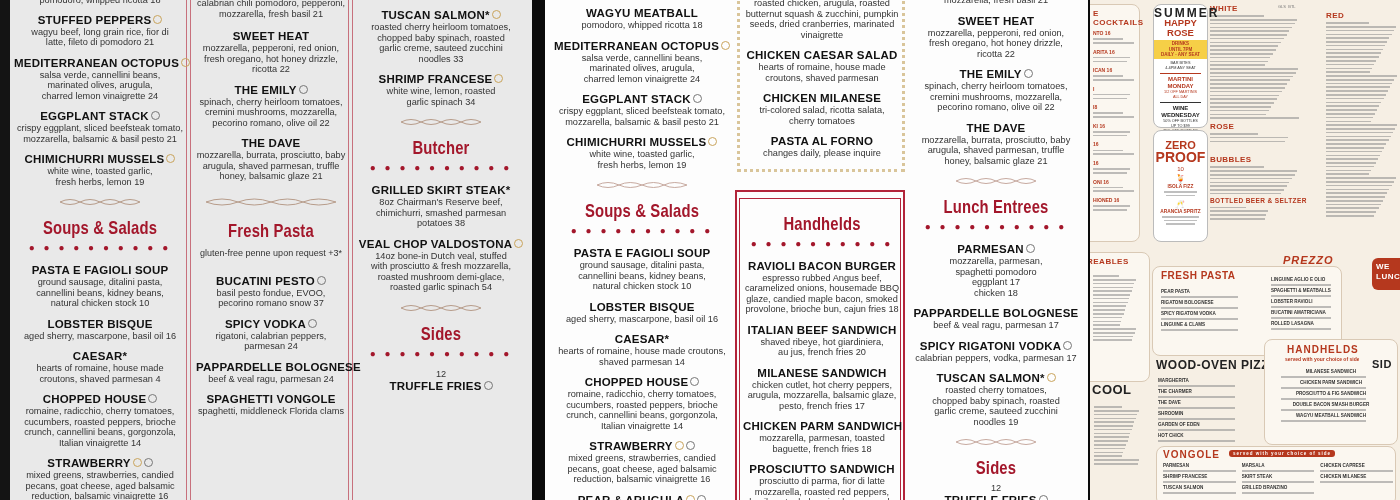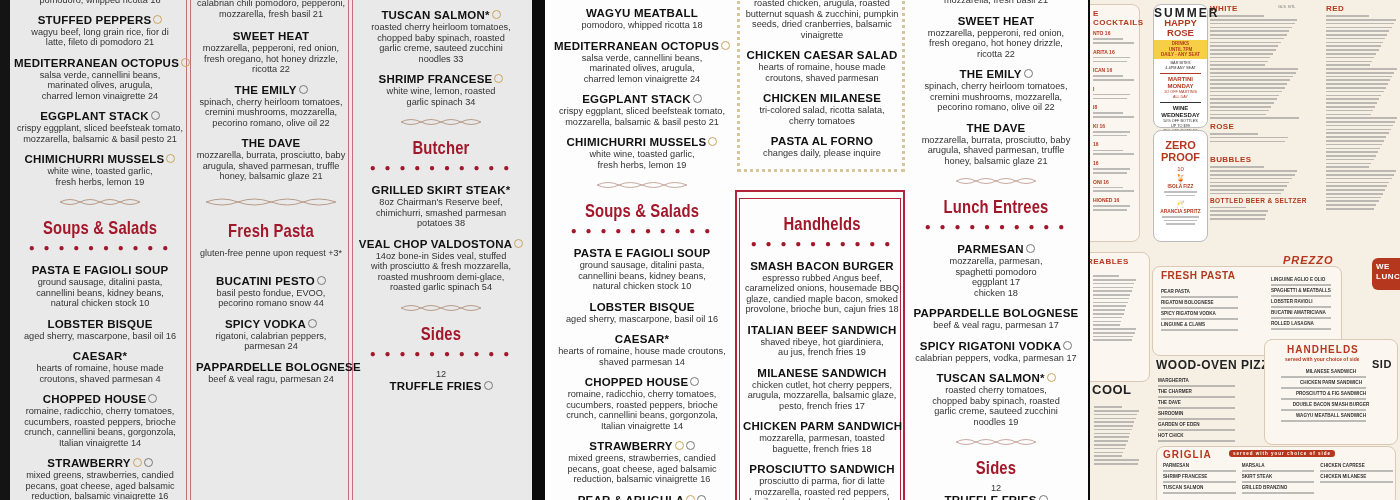--- a/index.html
+++ b/index.html
@@ -151,30 +151,34 @@
           <path d="M0 6 Q16 0 32 6 T65 6 T97 6 T130 6" stroke="#b79c8a" fill="none" stroke-width="1"></path>
           <path d="M0 6 Q16 12 32 6 T65 6 T97 6 T130 6" stroke="#b79c8a" fill="none" stroke-width="1"></path>
         </svg>
       </div>
     <div class="section-title" style="margin-top:14px">Fresh Pasta</div>
     <div class="note" style="margin-top:6px">gluten-free penne upon request +3*</div>
     <div id="d-c2-s2">
         <div class="item">
           <div class="item-name"><span>BUCATINI PESTO</span><span class="badge v"></span></div>
           <div class="item-desc">basil pesto fondue, EVOO,</div>
-          <div class="item-desc">pecorino romano snow  44</div>
+          <div class="item-desc">pecorino romano snow  37</div>
         </div>
         <div class="item">
           <div class="item-name"><span>SPICY VODKA</span><span class="badge v"></span></div>
           <div class="item-desc">rigatoni, calabrian peppers,</div>
           <div class="item-desc">parmesan  24</div>
         </div>
         <div class="item">
           <div class="item-name"><span>PAPPARDELLE BOLOGNESE</span></div>
           <div class="item-desc">beef &amp; veal ragu, parmesan   24</div>
+        </div>
+        <div class="item">
+          <div class="item-name"><span>SPAGHETTI VONGOLE</span></div>
+          <div class="item-desc">spaghetti, middleneck Florida clams</div>
         </div>
       </div>
   </div>
 
   <div class="col" style="left:356px;width:170px;top:8px;">
     <div id="d-c3-items">
         <div class="item">
           <div class="item-name"><span>TUSCAN SALMON*</span><span class="badge"></span></div>
           <div class="item-desc">roasted cherry heirloom tomatoes,</div>
           <div class="item-desc">chopped baby spinach, roasted</div>
@@ -197,21 +201,21 @@
     <div class="dots">● ● ● ● ● ● ● ● ● ●</div>
     <div id="d-c3-s2" style="margin-top:6px">
         <div class="item">
           <div class="item-name"><span>GRILLED SKIRT STEAK*</span></div>
           <div class="item-desc">8oz Chairman's Reserve beef,</div>
           <div class="item-desc">chimichurri, smashed parmesan</div>
           <div class="item-desc">potatoes  38</div>
         </div>
         <div class="item">
           <div class="item-name"><span>VEAL CHOP VALDOSTONA</span><span class="badge"></span></div>
-          <div class="item-desc">14oz bone-in Sides veal, stuffed</div>
+          <div class="item-desc">14oz bone-in Dutch veal, stuffed</div>
           <div class="item-desc">with prosciutto &amp; fresh mozzarella,</div>
           <div class="item-desc">roasted mushroom demi-glace,</div>
           <div class="item-desc">roasted garlic spinach 54</div>
         </div>
       </div>
     <div class="flourish">
         <svg width="80" height="10" viewBox="0 0 80 10">
           <path d="M0 5 Q10 0 20 5 T40 5 T60 5 T80 5" stroke="#b79c8a" fill="none" stroke-width="1"></path>
           <path d="M0 5 Q10 10 20 5 T40 5 T60 5 T80 5" stroke="#b79c8a" fill="none" stroke-width="1"></path>
         </svg>
@@ -295,21 +299,21 @@
         <div class="item">
           <div class="item-name"><span>PEAR &amp; ARUGULA</span><span class="badge"></span><span class="badge v"></span></div>
         </div>
       </div>
   </div>
 
   <div class="col" style="left:198px;width:158px;top:-2px;">
     <div id="l-c2-top">
         <div class="item-desc">roasted chicken, arugula, roasted</div>
         <div class="item-desc">butternut squash &amp; zucchini, pumpkin</div>
-        <div class="item-desc">seeds, dried cranberries, balsamic</div>
+        <div class="item-desc">seeds, dried cranberries, marinated</div>
         <div class="item-desc">vinaigrette</div>
       </div>
     <div id="l-c2-items" style="margin-top:8px">
         <div class="item">
           <div class="item-name"><span>CHICKEN CAESAR SALAD</span></div>
           <div class="item-desc">hearts of romaine, house made</div>
           <div class="item-desc">croutons, shaved parmesan</div>
         </div>
         <div class="item">
           <div class="item-name"><span>CHICKEN MILANESE</span></div>
@@ -319,30 +323,30 @@
         <div class="item">
           <div class="item-name"><span>PASTA AL FORNO</span></div>
           <div class="item-desc">changes daily, please inquire</div>
         </div>
       </div>
     <div style="height:40px"></div>
     <div class="section-title">Handhelds</div>
     <div class="dots">● ● ● ● ● ● ● ● ● ●</div>
     <div id="l-c2-s2">
         <div class="item">
-          <div class="item-name"><span>SMASH BACON BURGER</span></div>
+          <div class="item-name"><span>RAVIOLI BACON BURGER</span></div>
           <div class="item-desc">espresso rubbed Angus beef,</div>
           <div class="item-desc">caramelized onions, housemade BBQ</div>
           <div class="item-desc">glaze, candied maple bacon, smoked</div>
           <div class="item-desc">provolone, brioche bun, cajun fries  18</div>
         </div>
         <div class="item">
           <div class="item-name"><span>ITALIAN BEEF SANDWICH</span></div>
           <div class="item-desc">shaved ribeye, hot giardiniera,</div>
-          <div class="item-desc">au jus, french fries  19</div>
+          <div class="item-desc">au jus, french fries  20</div>
         </div>
         <div class="item">
           <div class="item-name"><span>MILANESE SANDWICH</span></div>
           <div class="item-desc">chicken cutlet, hot cherry peppers,</div>
           <div class="item-desc">arugula, mozzarella, balsamic glaze,</div>
           <div class="item-desc">pesto, french fries  17</div>
         </div>
         <div class="item">
           <div class="item-name"><span>CHICKEN PARM SANDWICH</span></div>
           <div class="item-desc">mozzarella, parmesan, toasted</div>
@@ -518,21 +522,21 @@
     <div id="pz-beer-lines">
         <div class="pz-small-line" style="width: 36px;"></div>
         <div class="pz-small-line" style="width: 58.2px;"></div>
         <div class="pz-small-line" style="width: 56.4px;"></div>
         <div class="pz-small-line" style="width: 54.6px;"></div>
       </div>
   </div>
   <div style="position:absolute;left:188px;top:4px;width:30px;font-size:4px;color:#777;">
     <span>GLS</span>&nbsp;&nbsp;<span>BTL</span>
   </div>
-  <div style="position:absolute;left:236px;top:4px;width:72px">
+  <div style="position:absolute;left:236px;top:11px;width:72px">
     <div class="pz-head">RED</div>
     <div id="pz-red-lines">
         <div class="pz-small-line" style="width: 43.2px;"></div>
         <div class="pz-small-line" style="width: 69.84px;"></div>
         <div class="pz-small-line" style="width: 67.68px;"></div>
         <div class="pz-small-line" style="width: 65.52px;"></div>
         <div class="pz-small-line" style="width: 63.36px;"></div>
         <div class="pz-small-line" style="width: 61.2px;"></div>
         <div class="pz-small-line" style="width: 59.04px;"></div>
         <div class="pz-small-line" style="width: 56.88px;"></div>
@@ -680,21 +684,21 @@
         <div class="pz-tiny" style="font-weight: 700; font-size: 4.6px; color: rgb(51, 51, 51); margin-top: 2px;">PROSCIUTTO &amp; FIG SANDWICH</div>
         <div class="pz-small-line" style="width: 85%;"></div>
         <div class="pz-tiny" style="font-weight: 700; font-size: 4.6px; color: rgb(51, 51, 51); margin-top: 2px;">DOUBLE BACON SMASH BURGER</div>
         <div class="pz-small-line" style="width: 85%;"></div>
         <div class="pz-tiny" style="font-weight: 700; font-size: 4.6px; color: rgb(51, 51, 51); margin-top: 2px;">WAGYU MEATBALL SANDWICH</div>
         <div class="pz-small-line" style="width: 85%;"></div>
       </div>
   </div>
 
   <div class="pz-card" style="left:66px;top:446px;width:240px;height:60px">
-    <div class="pz-title" style="position:absolute;left:6px;top:2px;font-size:10px;letter-spacing:1px">GRIGLIA</div>
+    <div class="pz-title" style="position:absolute;left:6px;top:2px;font-size:10px;letter-spacing:1px">VONGOLE</div>
     <div class="orange-tab" style="left:72px;top:3px;font-size:4.5px;letter-spacing:1px">served with your choice of side</div>
     <div id="pz-classics" style="position: absolute; left: 6px; top: 16px; width: 230px; display: grid; grid-template-columns: 1fr 1fr 1fr; column-gap: 6px;">
         <div>
           <div class="pz-tiny" style="font-weight: 700; font-size: 4.6px; color: rgb(51, 51, 51);">PARMESAN</div>
           <div class="pz-small-line"></div>
         </div>
         <div>
           <div class="pz-tiny" style="font-weight: 700; font-size: 4.6px; color: rgb(51, 51, 51);">MARSALA</div>
           <div class="pz-small-line"></div>
         </div>
@@ -752,21 +756,21 @@
   <div class="hh-big" style="font-size:6px;line-height:7px;color:#222">WINE</div>
   <div class="hh-big" style="font-size:6px;line-height:7px;color:#222">WEDNESDAY</div>
   <div class="hh-mini dark">50% OFF BOTTLES</div>
   <div class="hh-mini dark">UP TO $99</div>
   <div class="hh-mini dark">25% OFF BOTTLES</div>
   <div class="hh-mini dark">$100+</div>
 </div>
 
 <div class="zp-box">
   <div class="hh-big" style="margin-top:8px;font-size:11px;line-height:12px">ZERO</div>
-  <div class="hh-big" style="font-size:11px;line-height:12px">PROOF</div>
+  <div class="hh-big" style="font-size:14px;line-height:12px">PROOF</div>
   <div class="hh-mini" style="font-size:6px;margin-top:4px">10</div>
   <div style="font-size:9px;color:#b5381e;margin-top:2px">🍹</div>
   <div class="hh-mini" style="font-weight:700;font-size:4.8px">ISOLA FIZZ</div>
   <div class="pz-small-line" style="margin:2px 10px"></div>
   <div class="pz-small-line" style="margin:2px 12px"></div>
   <div style="font-size:8px;color:#b5381e;margin-top:4px">🥂</div>
   <div class="hh-mini" style="font-weight:700;font-size:4.8px">ARANCIA SPRITZ</div>
   <div class="pz-small-line" style="margin:2px 8px"></div>
   <div class="pz-small-line" style="margin:2px 10px"></div>
   <div class="pz-small-line" style="margin:2px 12px"></div>

